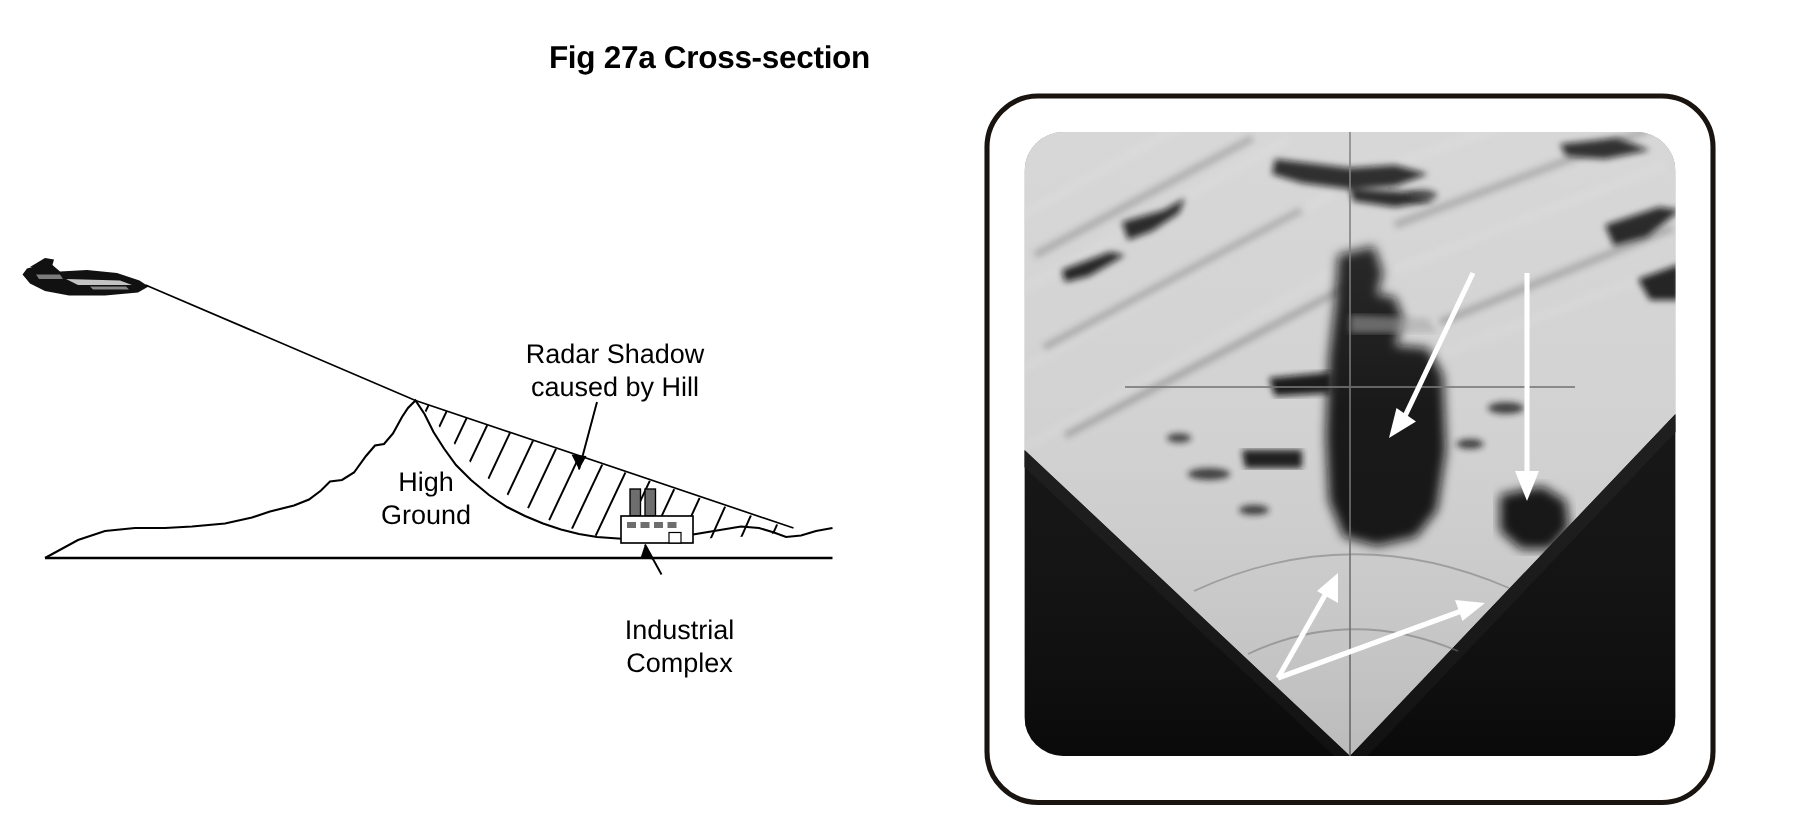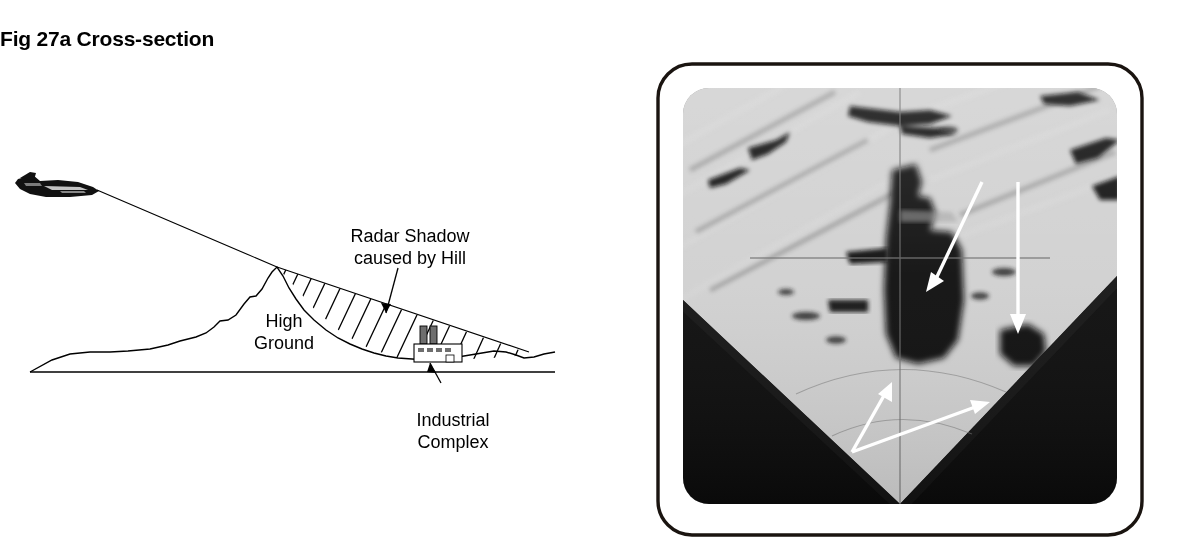--- a/index.html
+++ b/index.html
@@ -14,21 +14,21 @@
     font-family: "Liberation Sans", sans-serif;
     overflow: hidden;
   }
   .fig-title {
     position: absolute;
     font-weight: bold;
     font-size: 21px;
     color: #000000;
     letter-spacing: -0.2px;
     white-space: nowrap;
-    text-align: left;
+    text-align: right;
   }
   #title-a { left: 0; top: 27px; width: 580px; }
 
   .panel {
     position: absolute;
   }
   #panel-cross { left: 0; top: 0; width: 600px; height: 559px; }
   #panel-radar { left: 600px; top: 0; width: 600px; height: 559px; }
 
   svg { display: block; }

